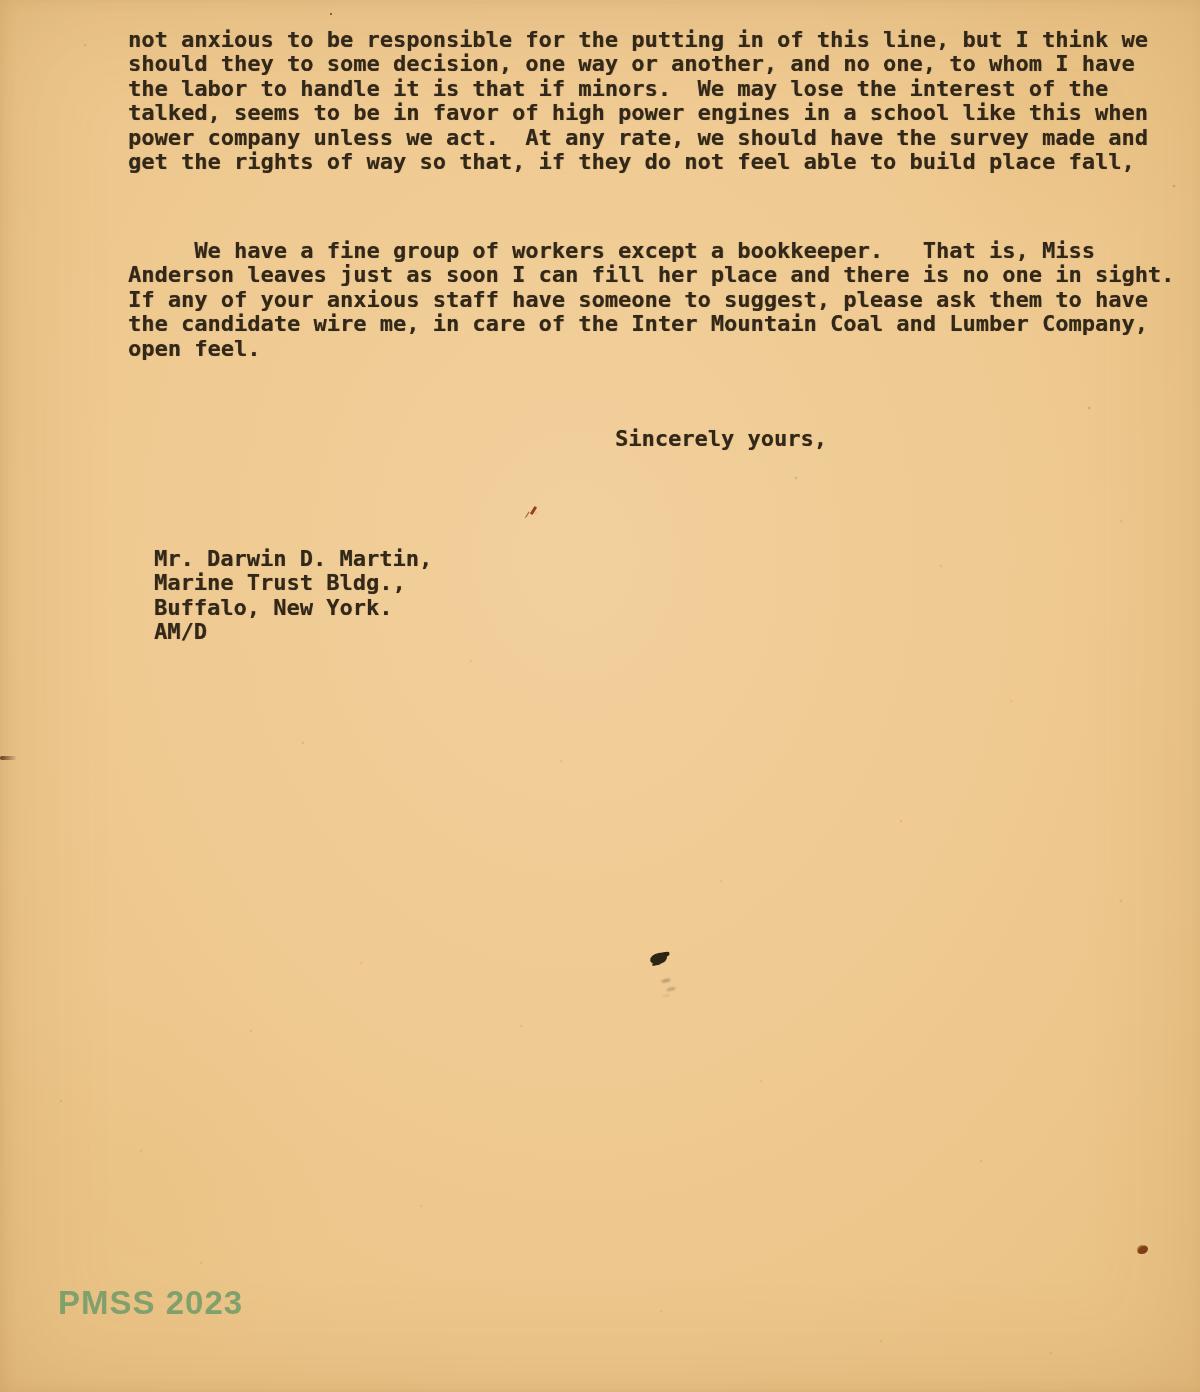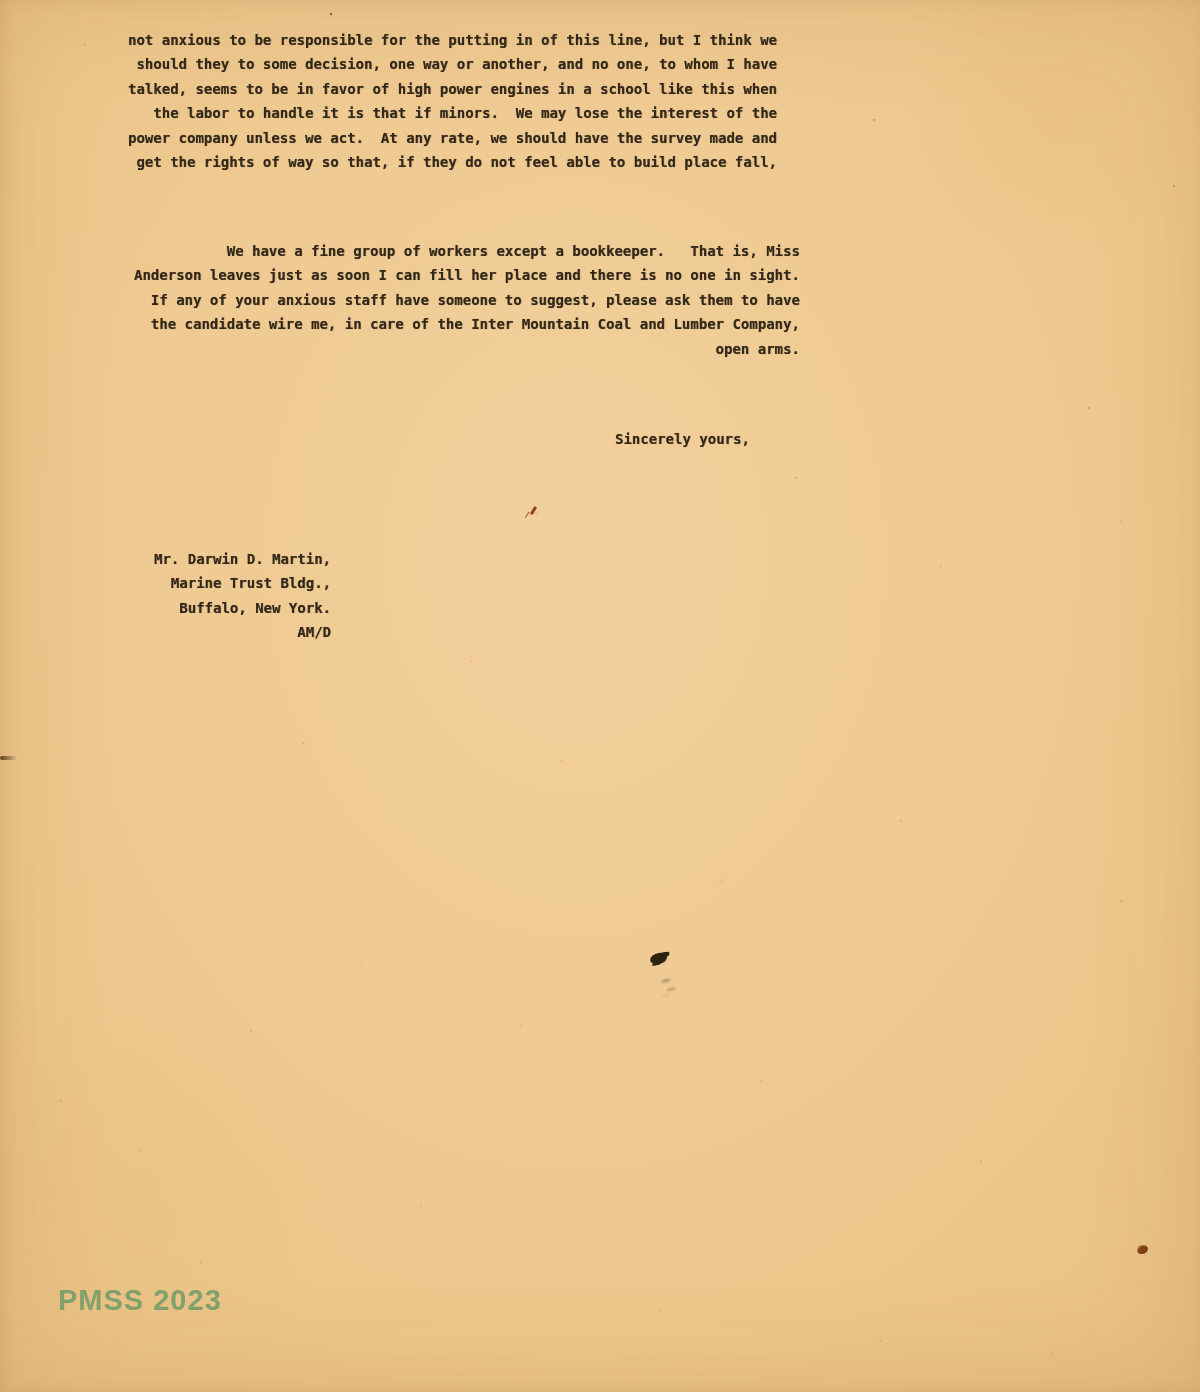--- a/index.html
+++ b/index.html
@@ -11,38 +11,37 @@
       radial-gradient(circle 200px at 88% 8%, rgba(216,166,92,0.14), transparent 75%),
       radial-gradient(circle 260px at 12% 85%, rgba(222,176,104,0.12), transparent 75%),
       radial-gradient(ellipse 900px 1100px at 48% 40%, #f2d09c 0%, #efca92 45%, #ecc68b 72%, #e8c083 100%);
     box-shadow: inset 0 0 110px rgba(150,100,40,0.18), inset 4px 0 14px rgba(140,95,40,0.12);
     font-family:"DejaVu Sans Mono", monospace;
     color:#32281a;
   }
   
   .tblock{
     position:absolute;
-    font-size:14px;
+    font-size:22px;
     font-weight:bold;
     line-height:24.4px;
     letter-spacing:0;
     color:#32281a;
     text-shadow:0.4px 0.4px 0.7px rgba(56,42,22,0.55);
-    text-align:right;
   }
   .tline{white-space:pre;}
   .p1{left:128px;top:28px;}
-  .p2{left:134px;top:239px;}
+  .p2{left:128px;top:239px;}
   .closing{left:615px;top:427px;}
   .address{left:127px;top:547px;margin-left:27px;}
   
   .watermark{
     position:absolute;left:58px;top:1284px;
     font-family:"Liberation Sans", sans-serif;
-    font-size:29px;font-weight:bold;letter-spacing:1px;
+    font-size:33px;font-weight:bold;letter-spacing:1px;
     color:rgba(122,158,106,0.95);
     text-shadow:none;
   }
   
   .inkblot{
     position:absolute;left:650px;top:953px;
     width:17px;height:11px;
     background:#2e2414;
     border-radius:62% 40% 55% 48%;
     transform:rotate(-8deg);
@@ -114,32 +113,32 @@
 </head>
 <body>
 
 <div class="page">
 
   <div class="speckle"></div>
 
   <div class="tblock p1">
     <div class="tline">not anxious to be responsible for the putting in of this line, but I think we</div>
     <div class="tline">should they to some decision, one way or another, and no one, to whom I have</div>
+    <div class="tline">the labor to handle it is that if minors.  We may lose the interest of the</div>
     <div class="tline">talked, seems to be in favor of high power engines in a school like this when</div>
-    <div class="tline">the labor to handle it is that if minors.  We may lose the interest of the</div>
     <div class="tline">power company unless we act.  At any rate, we should have the survey made and</div>
     <div class="tline">get the rights of way so that, if they do not feel able to build place fall,</div>
   </div>
 
   <div class="tblock p2">
     <div class="tline">     We have a fine group of workers except a bookkeeper.   That is, Miss</div>
     <div class="tline">Anderson leaves just as soon I can fill her place and there is no one in sight.</div>
     <div class="tline">If any of your anxious staff have someone to suggest, please ask them to have</div>
     <div class="tline">the candidate wire me, in care of the Inter Mountain Coal and Lumber Company,</div>
-    <div class="tline">open arms.</div>
+    <div class="tline">open feel.</div>
   </div>
 
   <div class="tblock closing tline">Sincerely yours,</div>
 
   <div class="tblock address">
     <div class="tline">Mr. Darwin D. Martin,</div>
     <div class="tline">Marine Trust Bldg.,</div>
     <div class="tline">Buffalo, New York.</div>
     <div class="tline">AM/D</div>
   </div>

